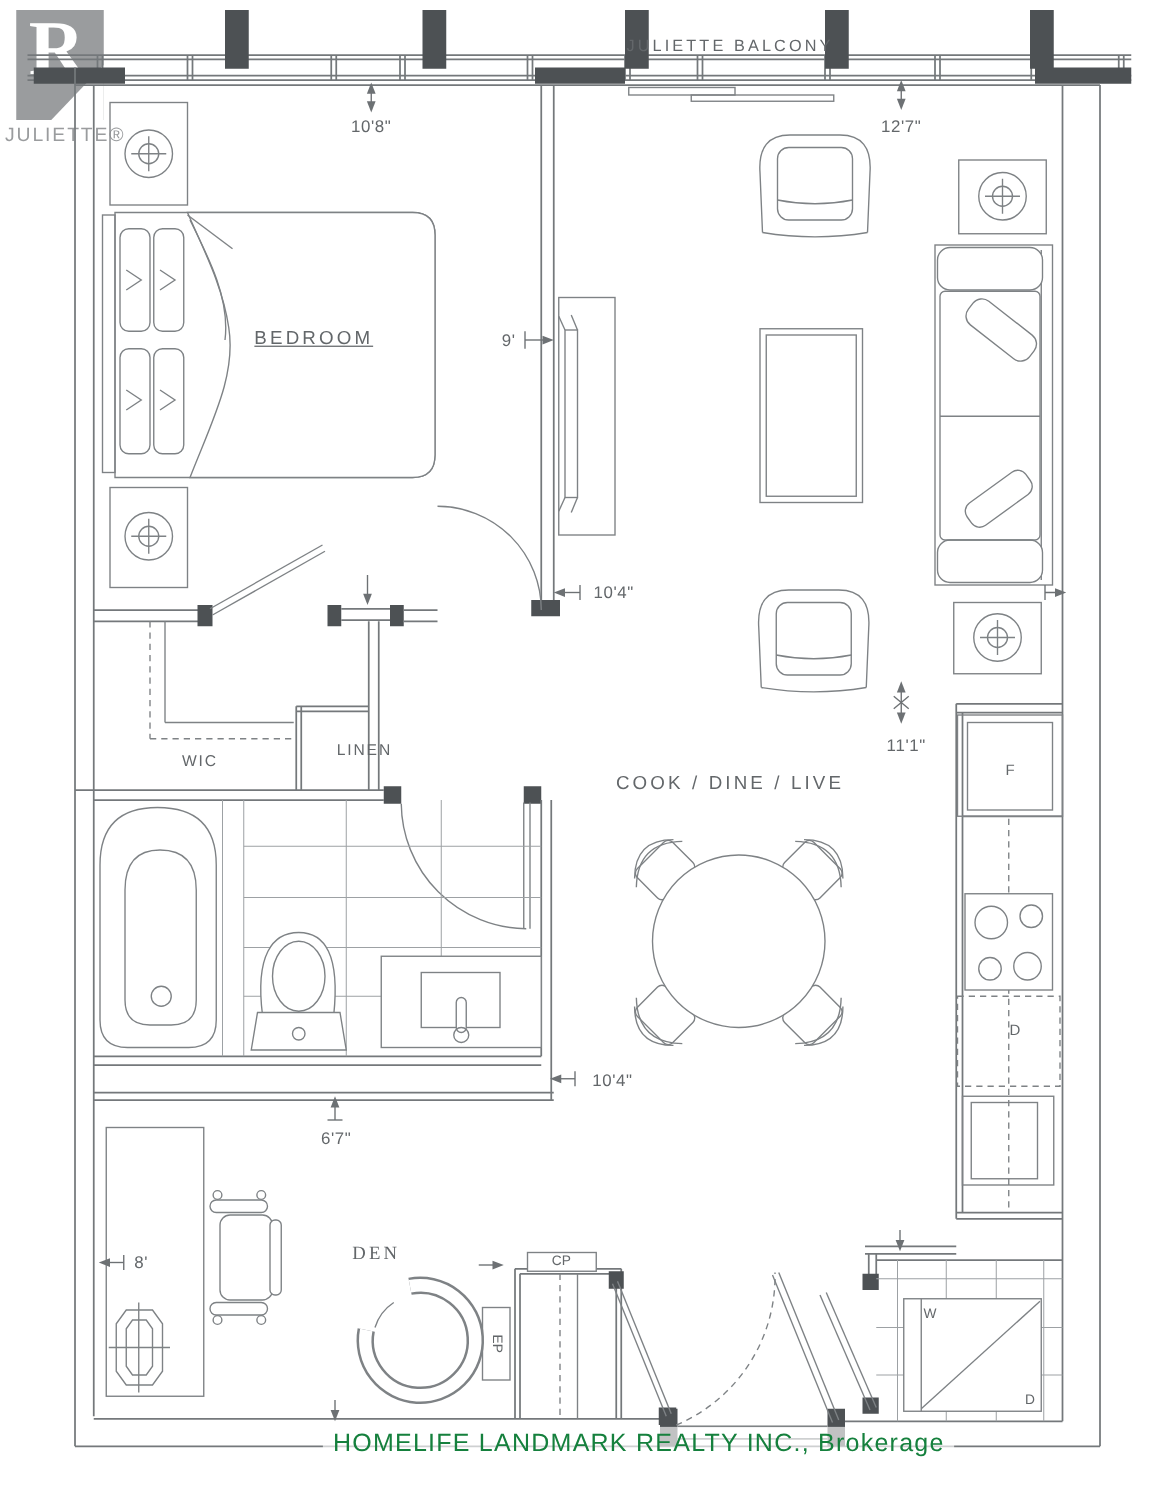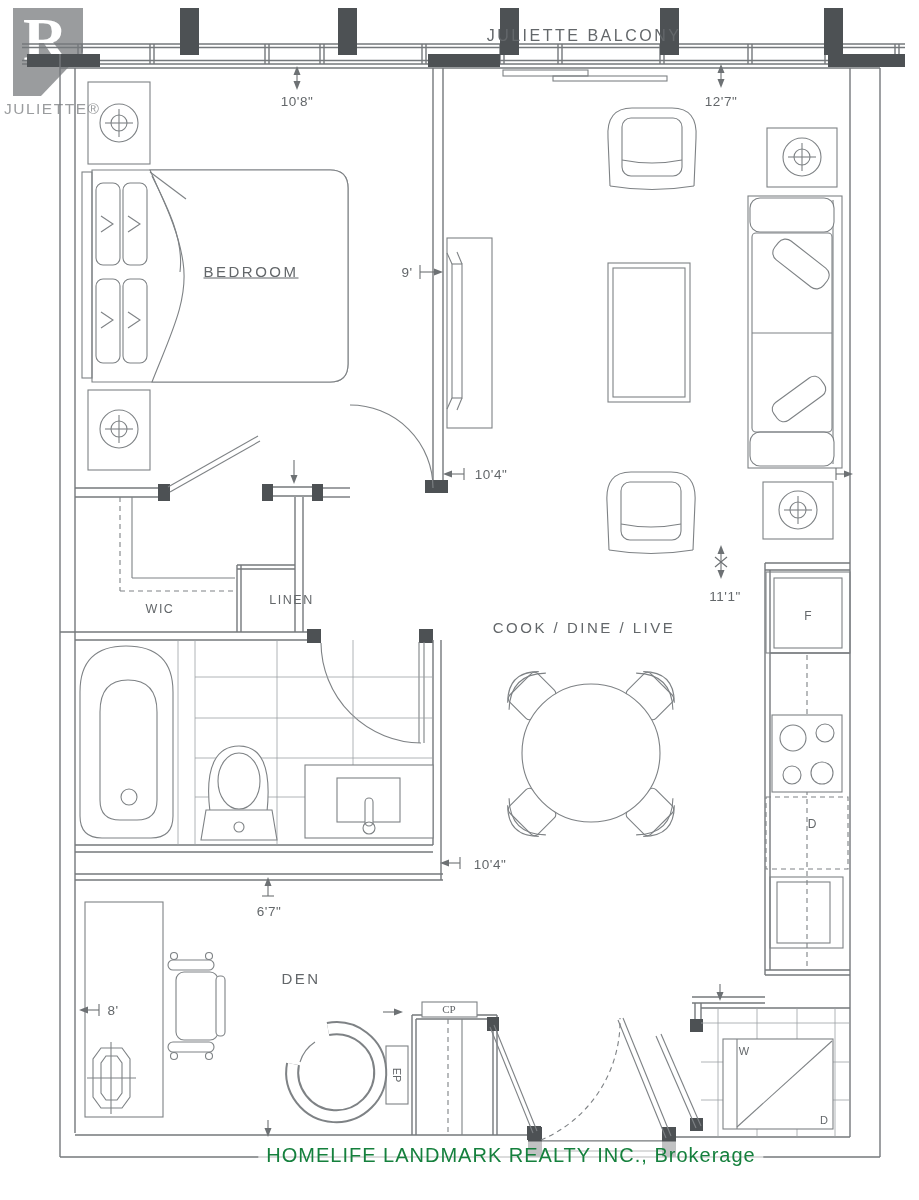--- a/index.html
+++ b/index.html
@@ -18,21 +18,21 @@
   .ring{stroke:#7e8285;stroke-width:14;fill:none;}
   .ringw{stroke:#fff;stroke-width:10;fill:none;}
   
   .lbl{position:absolute;transform:translate(-50%,-50%);color:#63676a;white-space:nowrap;z-index:3;}
   .room{font-size:15px;letter-spacing:2.5px;}
   .small-room{font-size:12.5px;letter-spacing:1.5px;}
   .dim{font-size:13.5px;letter-spacing:.5px;}
   .app{font-size:12px;letter-spacing:0;}
   .tiny{font-size:11px;}
   .rot{transform:translate(-50%,-50%) rotate(90deg);}
-  .balc{font-size:16px;letter-spacing:2.5px;}
+  .balc{font-size:13px;letter-spacing:2.5px;}
   .wm{font-size:20px;letter-spacing:1px;color:#15803d;background:rgba(255,255,255,.65);
       padding:2px 8px;z-index:3;}
   
   #realtor{position:absolute;left:4px;top:8px;z-index:1;color:#9a9c9e;}
   #rblock{position:relative;width:70px;height:88px;background:#9a9c9e;margin-left:9px;}
   #rblock .rl{position:absolute;left:10px;top:-4px;color:#fff;
       font-family:"Liberation Serif",serif;font-weight:bold;font-size:62px;}
   #rnotch{position:absolute;right:0;bottom:0;width:0;height:0;
       border-bottom:44px solid #fff;border-left:42px solid transparent;}
   #rtext{font-size:15.5px;letter-spacing:1.5px;margin-top:4px;}
@@ -440,23 +440,23 @@
   <div class="lbl dim" style="left:721px;top:101px;">12'7"</div>
   <div class="lbl room" style="left:251px;top:271px;text-decoration:underline;">BEDROOM</div>
   <div class="lbl dim" style="left:407px;top:272px;">9'</div>
   <div class="lbl dim" style="left:491px;top:474px;">10'4"</div>
   <div class="lbl small-room" style="left:160px;top:609px;">WIC</div>
   <div class="lbl small-room" style="left:268px;top:600px;padding-left:47px;">LINEN</div>
   <div class="lbl room" style="left:584px;top:627px;">COOK / DINE / LIVE</div>
   <div class="lbl dim" style="left:725px;top:596px;">11'1"</div>
   <div class="lbl dim" style="left:490px;top:864px;">10'4"</div>
   <div class="lbl dim" style="left:269px;top:911px;">6'7"</div>
-  <div class="lbl room" style="left:301px;top:978px;">DEN</div>
+  <div class="lbl room" style="left:301px;top:1004px;font-family:Liberation Serif, serif;">DEN</div>
   <div class="lbl dim" style="left:113px;top:1010px;">8'</div>
   <div class="lbl app" style="left:808px;top:616px;">F</div>
   <div class="lbl app" style="left:812px;top:824px;">D</div>
   <div class="lbl tiny" style="left:744px;top:1051px;">W</div>
   <div class="lbl tiny" style="left:824px;top:1120px;">D</div>
-  <div class="lbl tiny" style="left:449px;top:1009px;font-family:Liberation Serif, serif;">CP</div>
+  <div class="lbl tiny" style="left:449px;top:1009px;">CP</div>
   <div class="lbl tiny rot" style="left:397px;top:1075px;">EP</div>
 
   <div class="lbl wm" style="left:511px;top:1155px;">HOMELIFE LANDMARK REALTY INC., Brokerage</div>
 </div>
 
 </body></html>

